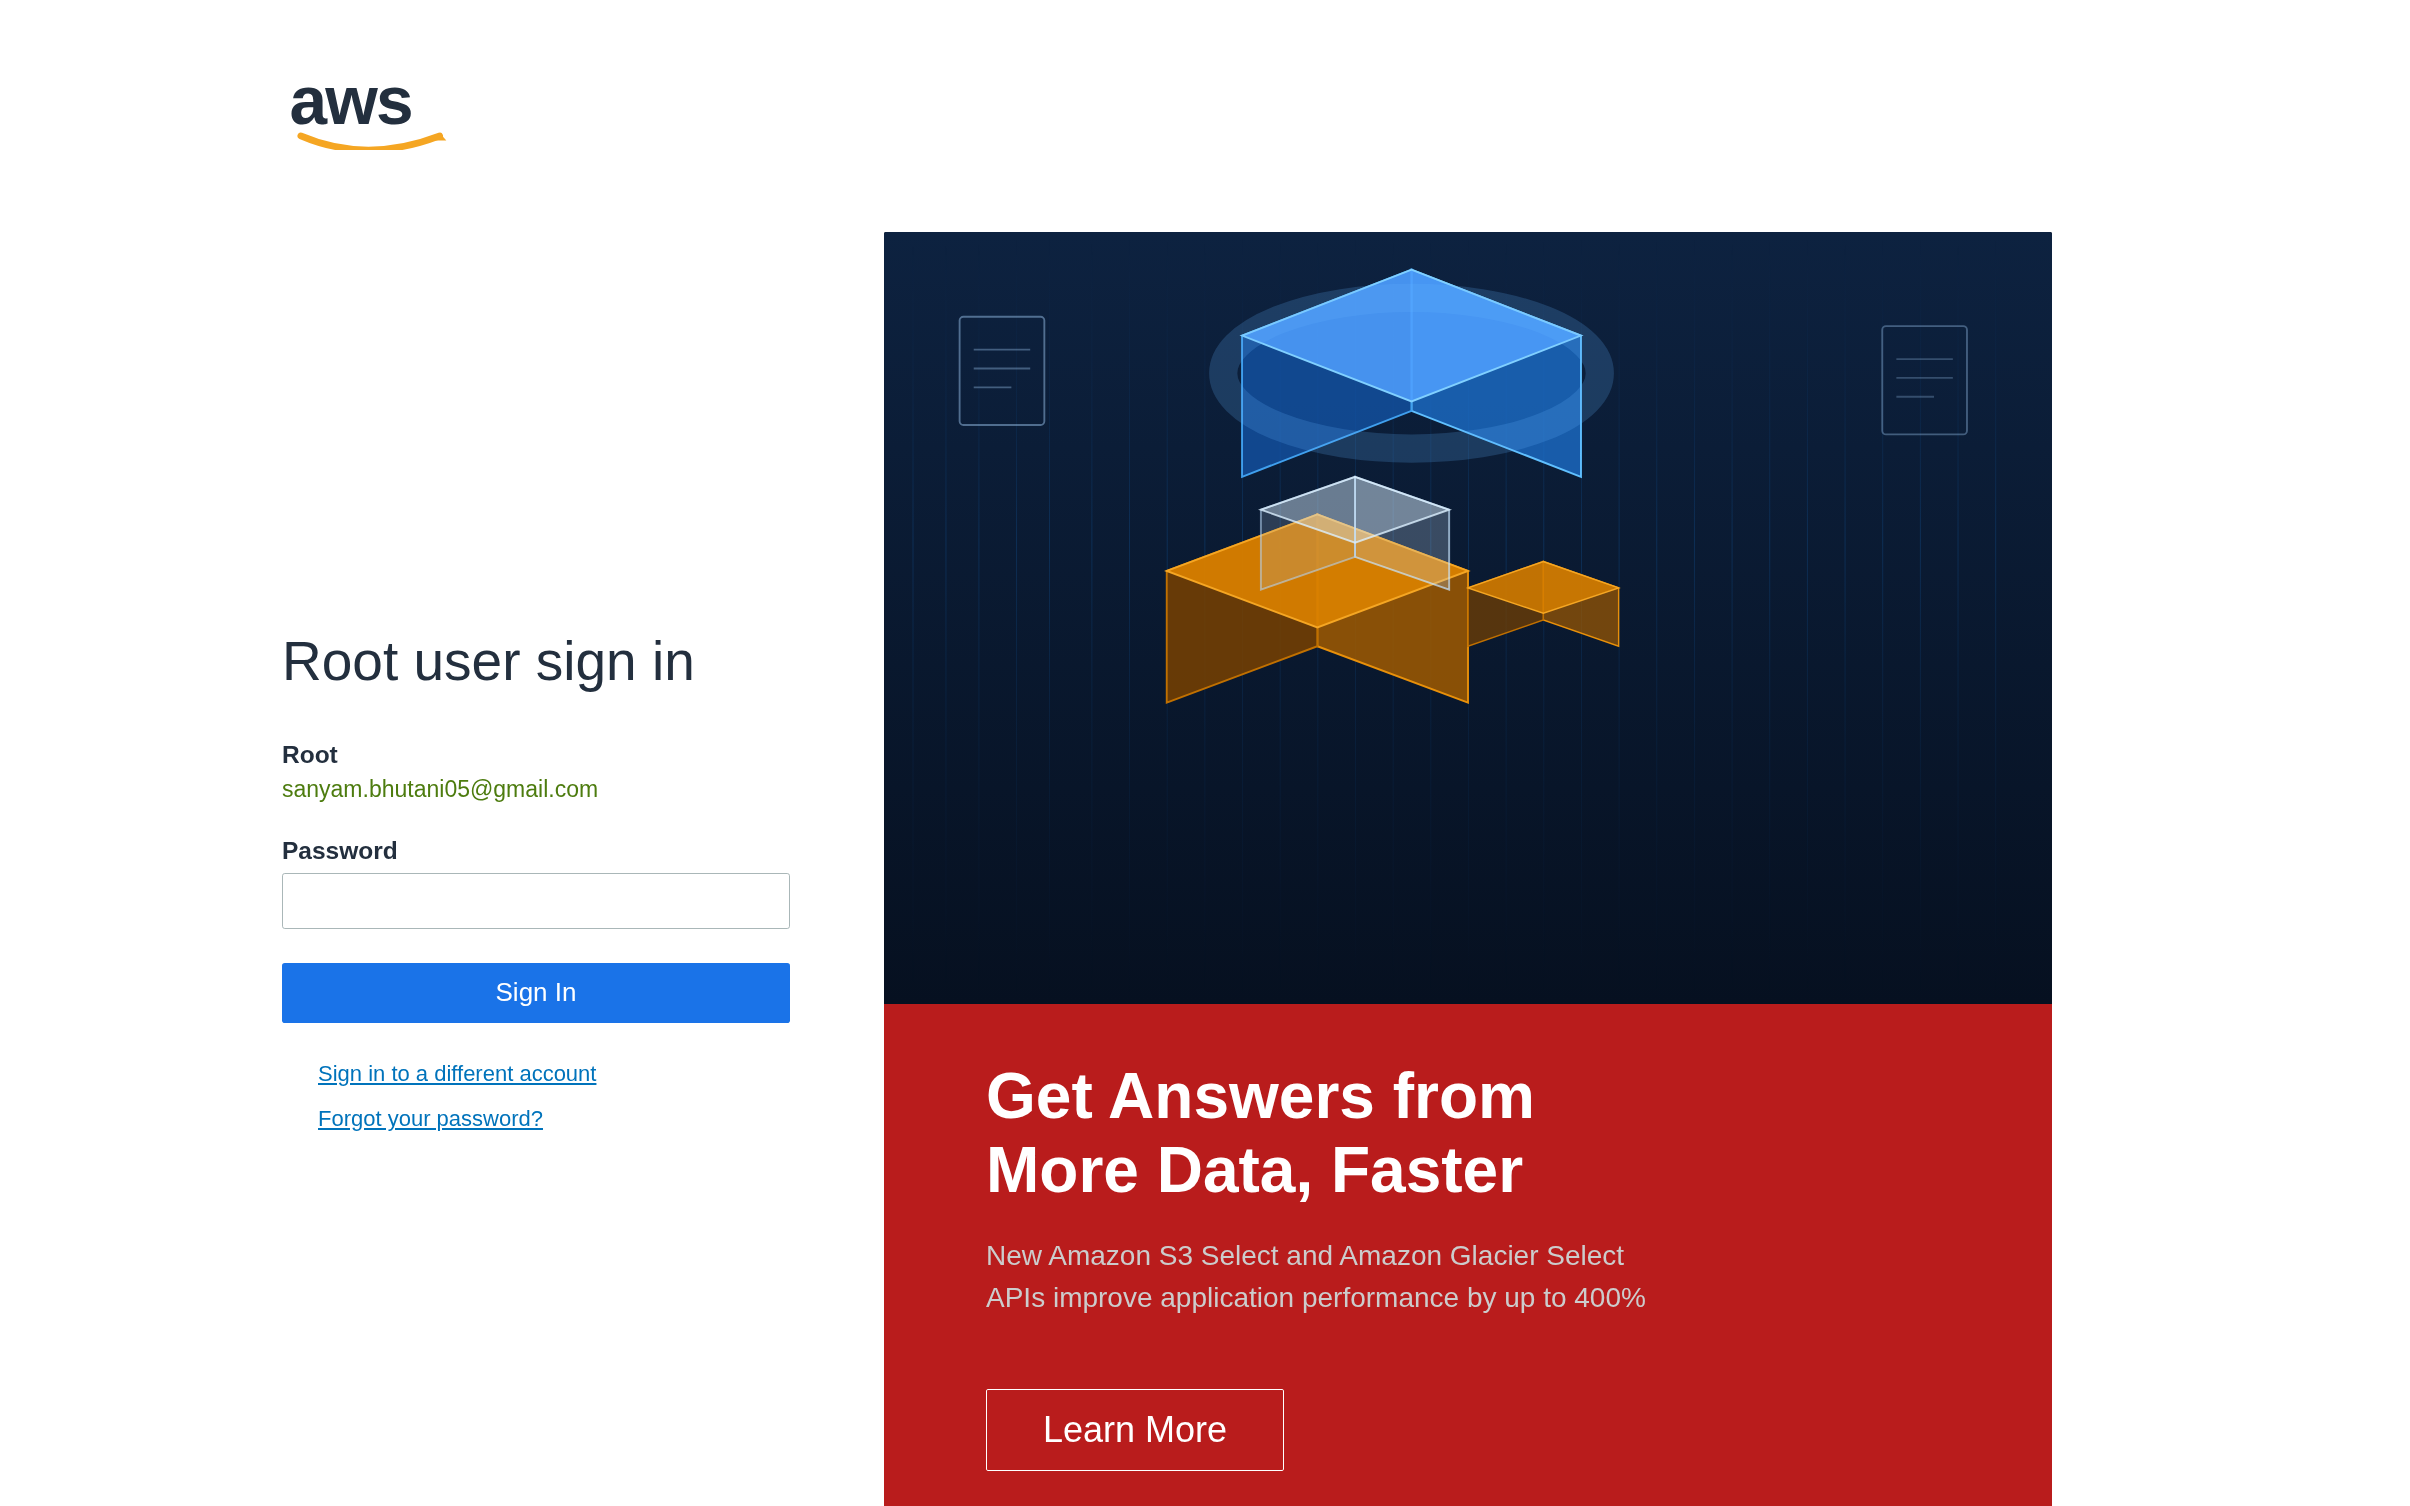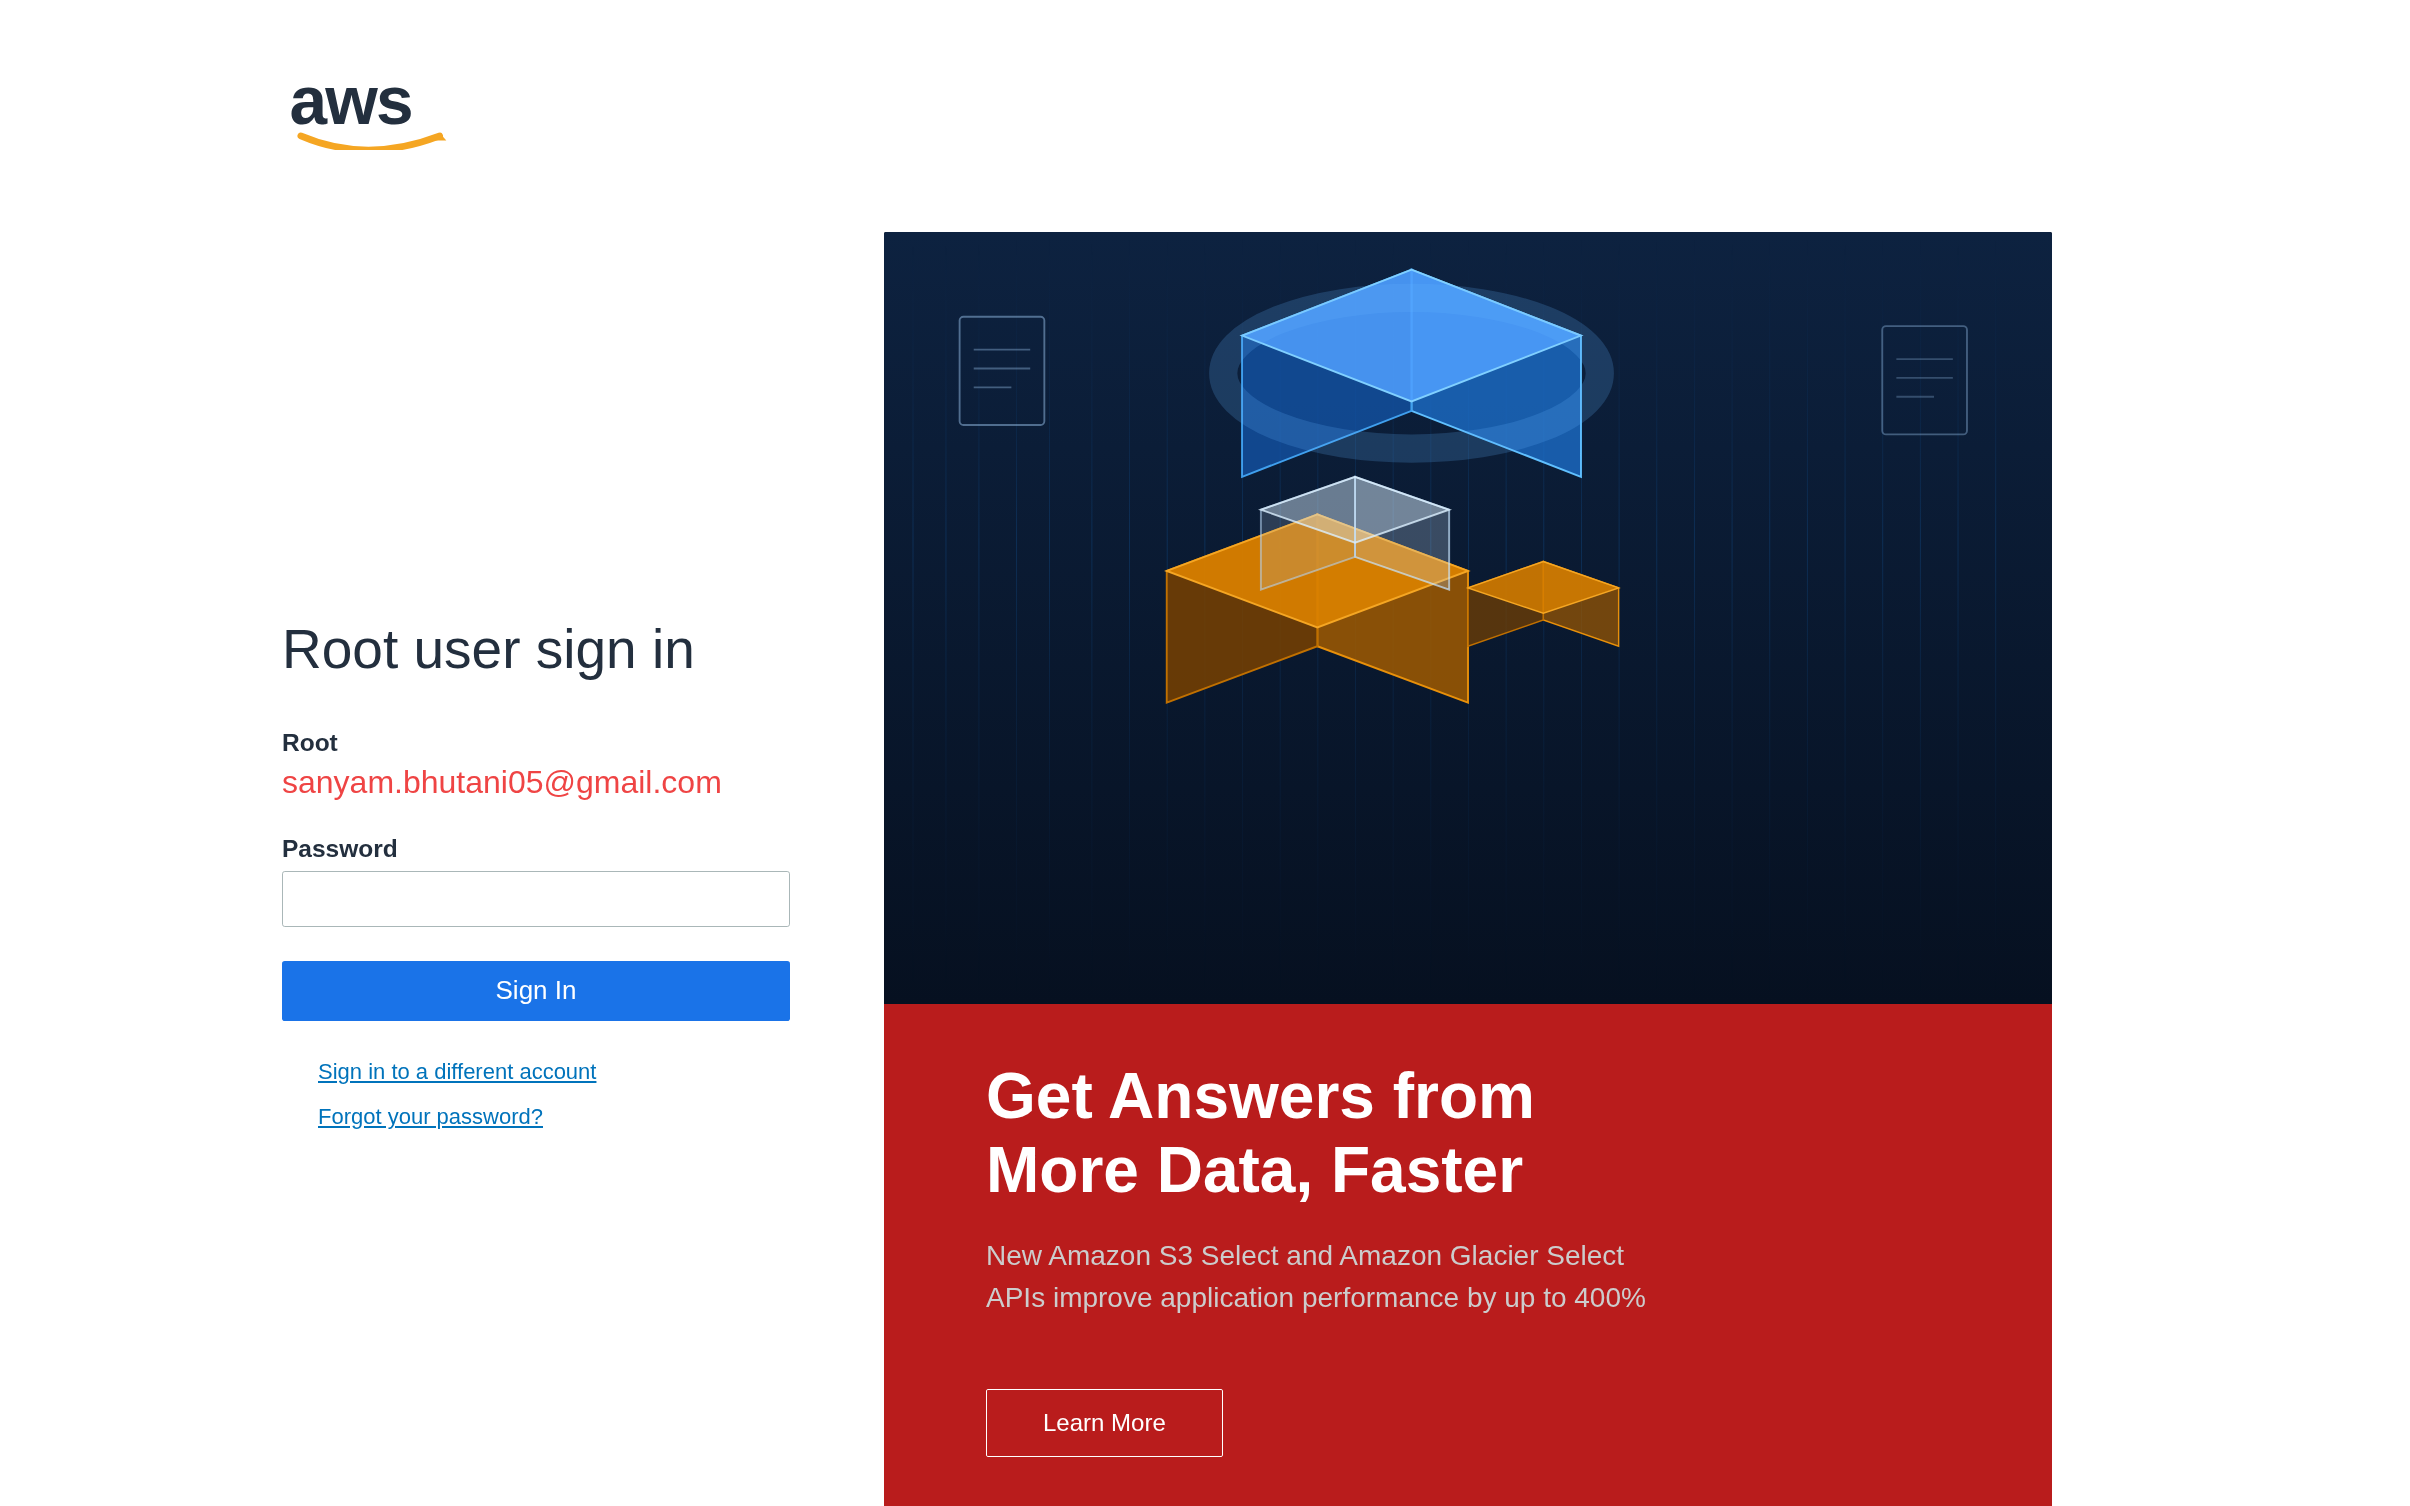--- a/index.html
+++ b/index.html
@@ -45,22 +45,22 @@
       line-height: 1.2;
     }
     .form-label {
       font-size: 24.5px;
       font-weight: 700;
       color: #232f3e;
       display: block;
       margin-bottom: 7.5px;
     }
     .email-value {
-      font-size: 32px;
-      color: #ef4444;
+      font-size: 23px;
+      color: #4d7c0f;
       margin-bottom: 34px;
       display: block;
     }
     .form-group {
       margin-bottom: 34px;
     }
     .form-input {
       width: 100%;
       height: 56px;
       border: 0.9px solid #aab7b8;
@@ -130,21 +130,21 @@
       color: #ccc;
       line-height: 1.5;
       margin-bottom: 70px;
     }
     .learn-more-btn {
       display: inline-block;
       padding: 19px 56px;
       border: 1.9px solid #fff;
       color: #fff;
       background: transparent;
-      font-size: 24px;
+      font-size: 36px;
       cursor: pointer;
       border-radius: 1.9px;
     }
   </style>
 </head>
 <body>
 
 <div class="page-wrapper">
 
   <div class="aws-logo">

